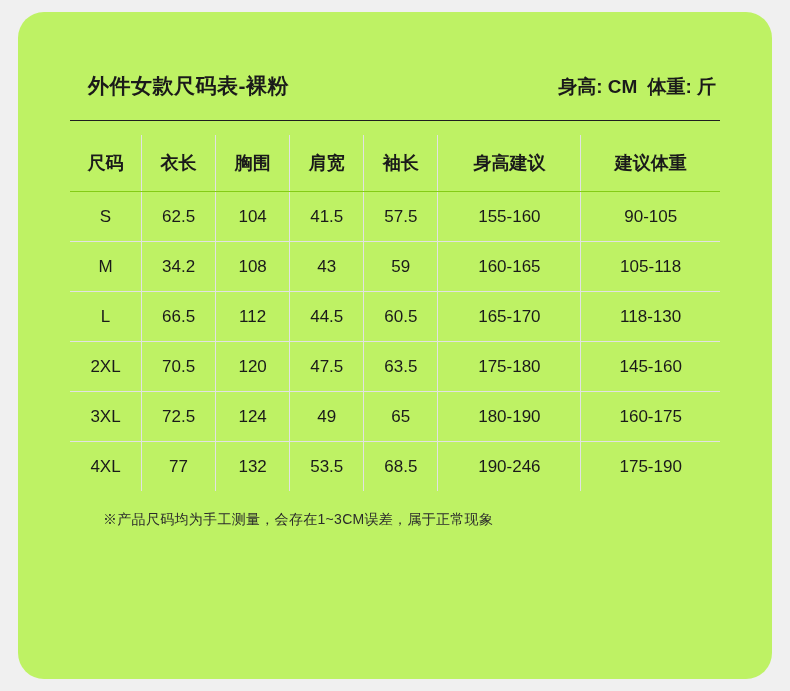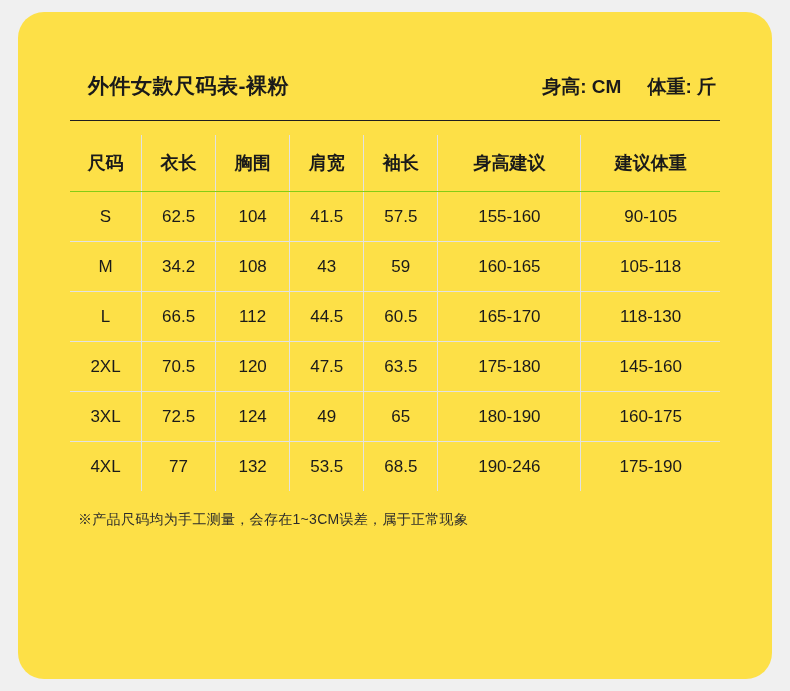--- a/index.html
+++ b/index.html
@@ -12,21 +12,21 @@
     background: #f0f0f0;
     font-family: "Liberation Sans", sans-serif;
     -webkit-font-smoothing: antialiased;
   }
   .card {
     position: absolute;
     left: 18px;
     top: 12px;
     width: 754px;
     height: 667px;
-    background: #fde047;
+    background: #bef264;
     border-radius: 26px;
     box-sizing: border-box;
   }
   .inner {
     position: absolute;
     left: 52px;
     top: 60px;
     right: 52px;
   }
   .header-row {
@@ -36,21 +36,21 @@
     padding: 0 4px 0 18px;
   }
   .title {
     font-size: 21px;
     font-weight: bold;
     color: #1a1a1a;
     letter-spacing: 0.5px;
   }
   .units {
     display: flex;
-    gap: 26px;
+    gap: 10px;
     font-size: 19px;
     font-weight: bold;
     color: #1a1a1a;
   }
   .rule {
     margin-top: 20px;
     height: 1px;
     background: #1f1f1f;
     width: 100%;
   }
@@ -91,20 +91,21 @@
   col.c-shldr  { width: 11.4%; }
   col.c-sleeve { width: 11.4%; }
   col.c-height { width: 22.0%; }
   col.c-weight { width: 21.4%; }
   .note {
     margin-top: 20px;
     padding-left: 8px;
     font-size: 14px;
     color: #2b2b2b;
     letter-spacing: 0.3px;
+    margin-left: 25px;
   }
 </style>
 </head>
 <body>
 
 <div class="card">
   <div class="inner">
 
     <div class="header-row">
       <div class="title">外件女款尺码表-裸粉</div>

